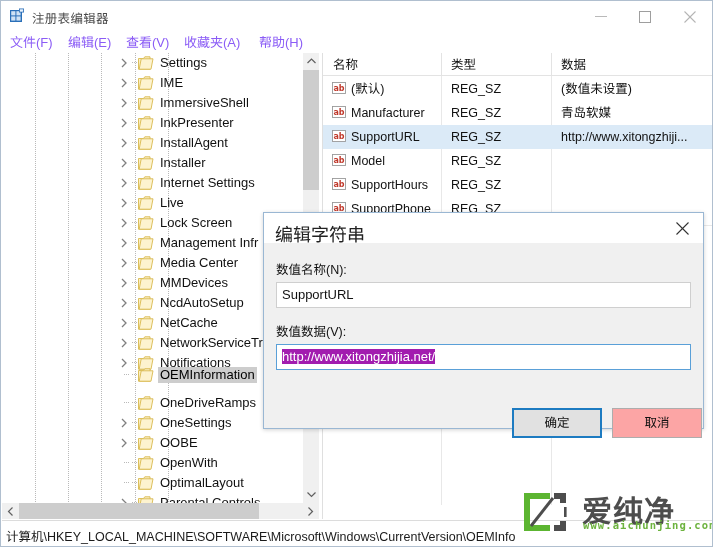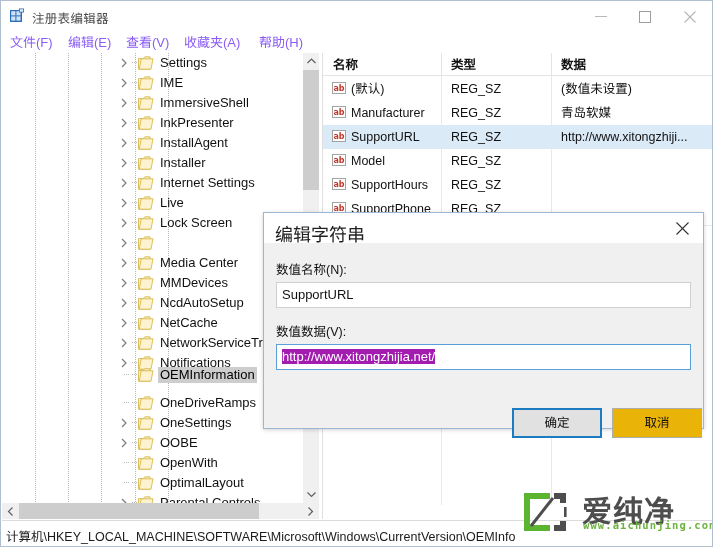--- a/index.html
+++ b/index.html
@@ -207,21 +207,20 @@
     border-bottom: 1px solid #e3e3e3;
     box-sizing: border-box;
   }
   .lv-col {
     position: absolute;
     top: 3px; height: 18px; line-height: 18px;
     font-size: 12.5px;
     color: #111;
     white-space: nowrap;
     cursor: default;
-    font-weight: bold;
   }
   .lv-sep {
     position: absolute;
     top: 0; width: 1px; height: 23px;
     background: #e3e3e3;
   }
   .lv-row {
     position: absolute;
     left: 0;
     width: 391px; height: 24px;
@@ -330,21 +329,21 @@
     white-space: nowrap;
   }
   .dlg-input.focused { border: 1px solid #5aa0d8; }
   .sel-text {
     background: #a21caf;
     color: #ffffff;
   }
   .dlg-btn {
     position: absolute;
     height: 30px;
-    background: #eab308;
+    background: #fca5a5;
     border: 1px solid #adadad;
     box-sizing: border-box;
     font-family: "Liberation Sans", "DejaVu Sans", sans-serif;
     font-size: 12.5px;
     color: #111;
     text-align: center;
     line-height: 28px;
     cursor: default;
     white-space: nowrap;
   }
@@ -539,20 +538,21 @@
           </div>
           <div class="tree-row" style="top: 180px;">
             <span class="chev"><svg width="12" height="12" viewBox="0 0 12 12">
                 <path d="M4 2 L8 6 L4 10" fill="none" stroke="#808080" stroke-width="1.3"></path>
               </svg></span>
             <span class="dash"></span>
             <span class="folder"><svg width="16" height="14" viewBox="0 0 16 14">
                 <path d="M0.5 2.5 L5.5 2.5 L6.8 0.8 L12 0.8 L12 13.2 L0.5 13.2 Z" fill="#fdf0c2" stroke="#d8b94e" stroke-width="0.9"></path>
                 <path d="M3.2 2.8 L15 2.8 L13 13.2 L1.2 13.2 Z" fill="#fdf3cf" stroke="#d8b94e" stroke-width="0.9"></path>
               </svg></span>
+            <span class="tree-label">Management Infr</span>
           </div>
           <div class="tree-row" style="top: 200px;">
             <span class="chev"><svg width="12" height="12" viewBox="0 0 12 12">
                 <path d="M4 2 L8 6 L4 10" fill="none" stroke="#808080" stroke-width="1.3"></path>
               </svg></span>
             <span class="dash"></span>
             <span class="folder"><svg width="16" height="14" viewBox="0 0 16 14">
                 <path d="M0.5 2.5 L5.5 2.5 L6.8 0.8 L12 0.8 L12 13.2 L0.5 13.2 Z" fill="#fdf0c2" stroke="#d8b94e" stroke-width="0.9"></path>
                 <path d="M3.2 2.8 L15 2.8 L13 13.2 L1.2 13.2 Z" fill="#fdf3cf" stroke="#d8b94e" stroke-width="0.9"></path>
               </svg></span>

